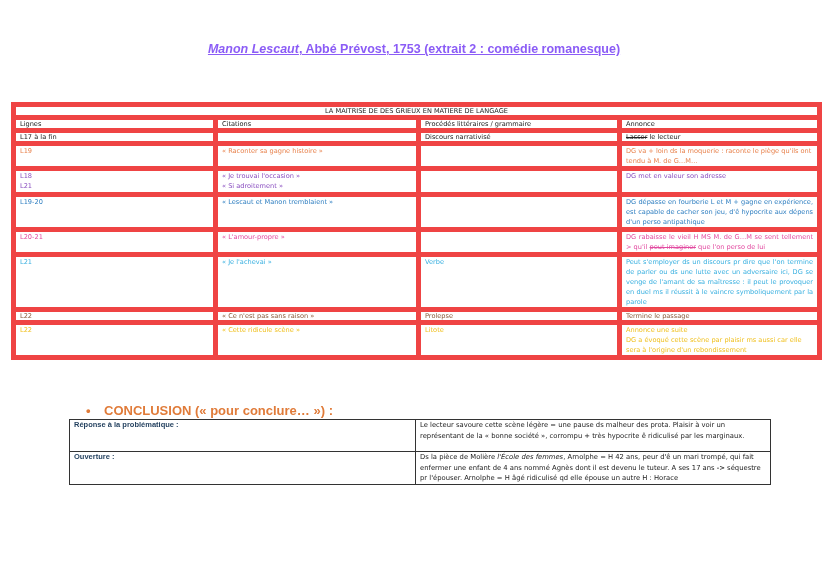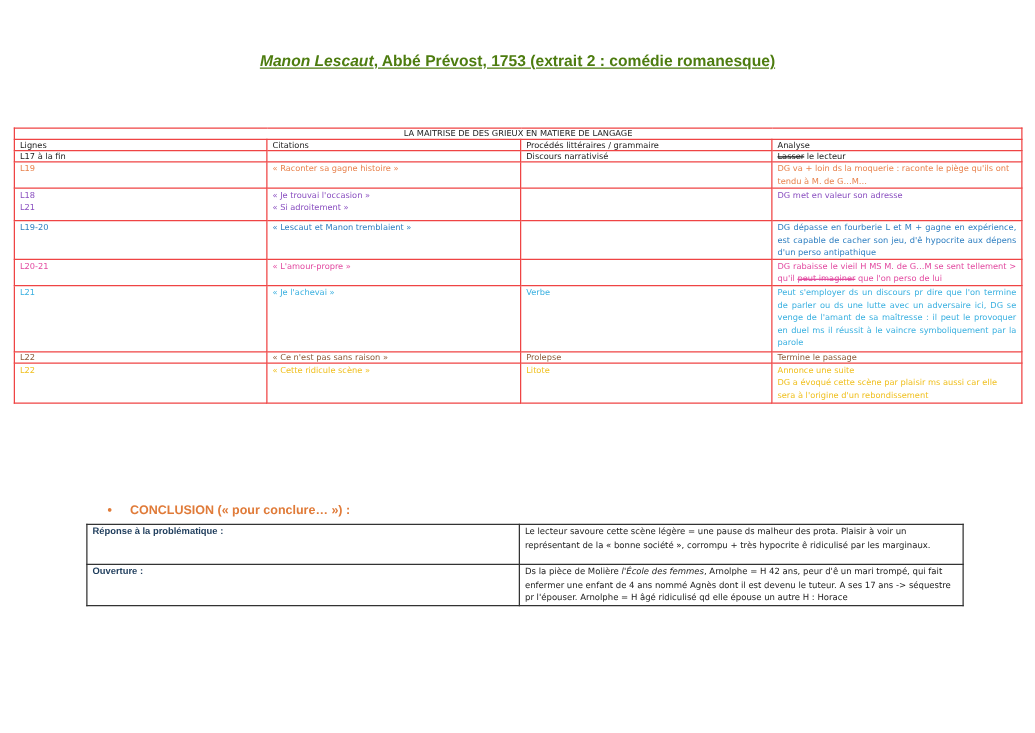--- a/index.html
+++ b/index.html
@@ -1,25 +1,25 @@
 <!DOCTYPE html>
 <html><head>
 <meta charset="utf-8">
 <style>
   html, body { margin:0; padding:0; background:#ffffff; }
   body { width:828px; height:586px; position:relative; overflow:hidden; font-family:"DejaVu Sans", sans-serif; color:#222; }
-  .title { position:absolute; left:0; width:828px; top:42px; text-align:center; font-family:"Liberation Sans", sans-serif; font-weight:bold; font-size:12.5px; text-decoration:underline; color:#4d7c0f; }
+  .title { position:absolute; left:0; width:828px; top:42px; text-align:center; font-family:"Liberation Sans", sans-serif; font-weight:bold; font-size:12.5px; text-decoration:underline; color:#8b5cf6; }
   .title i { font-style:italic; }
   table.main { position:absolute; left:11px; top:102px; width:806px; border-collapse:collapse; table-layout:fixed; font-size:6.6px; line-height:10px; }
-  table.main td { border:1px solid #ef4444; padding:0 4px; vertical-align:top; overflow:hidden; }
+  table.main td { border:5px solid #ef4444; padding:0 4px; vertical-align:top; overflow:hidden; }
   table.main td.caption-cell { text-align:center; height:8px; line-height:8px; }
   table.main tr.hdr td { height:8px; line-height:8px; }
   .justify { text-align:justify; }
   .strike { text-decoration:line-through; }
-  .conc-head { position:absolute; left:86px; top:403px; font-family:"Liberation Sans", sans-serif; font-weight:bold; font-size:10px; color:#e07b39; }
+  .conc-head { position:absolute; left:86px; top:403px; font-family:"Liberation Sans", sans-serif; font-weight:bold; font-size:13px; color:#e07b39; }
   .conc-head .bullet { display:inline-block; width:18px; }
   table.conc { position:absolute; left:69px; top:419px; width:701px; border-collapse:collapse; table-layout:fixed; font-size:6.8px; line-height:10.5px; }
   table.conc td { border:1px solid #333; padding:0 4px; vertical-align:top;margin-top:20px; }
   table.conc td.lbl { font-weight:bold; color:#1f3d5c; font-family:"Liberation Sans", sans-serif; font-size:7.5px; }
 </style>
 </head>
 <body>
 
 <div class="title"><i>Manon Lescaut</i><span>, Abbé Prévost, 1753 (extrait 2 : comédie romanesque)</span></div>
 
@@ -31,21 +31,21 @@
       <col style="width:200px">
     </colgroup>
   <tbody>
       <tr>
         <td colspan="4" class="caption-cell">LA MAITRISE DE DES GRIEUX EN MATIERE DE LANGAGE</td>
       </tr>
   <tr class="hdr">
     <td>Lignes</td>
     <td>Citations</td>
     <td>Procédés littéraires / grammaire</td>
-    <td>Analyse</td>
+    <td>Annonce</td>
   </tr>
   <tr class="hdr">
     <td>L17 à la fin</td>
     <td></td>
     <td>Discours narrativisé</td>
     <td><span class="strike">Lasser</span><span> le lecteur</span></td>
   </tr>
   <tr style="color:#e8834e;height:14px">
     <td>L19</td>
     <td>« Raconter sa gagne histoire »</td>

